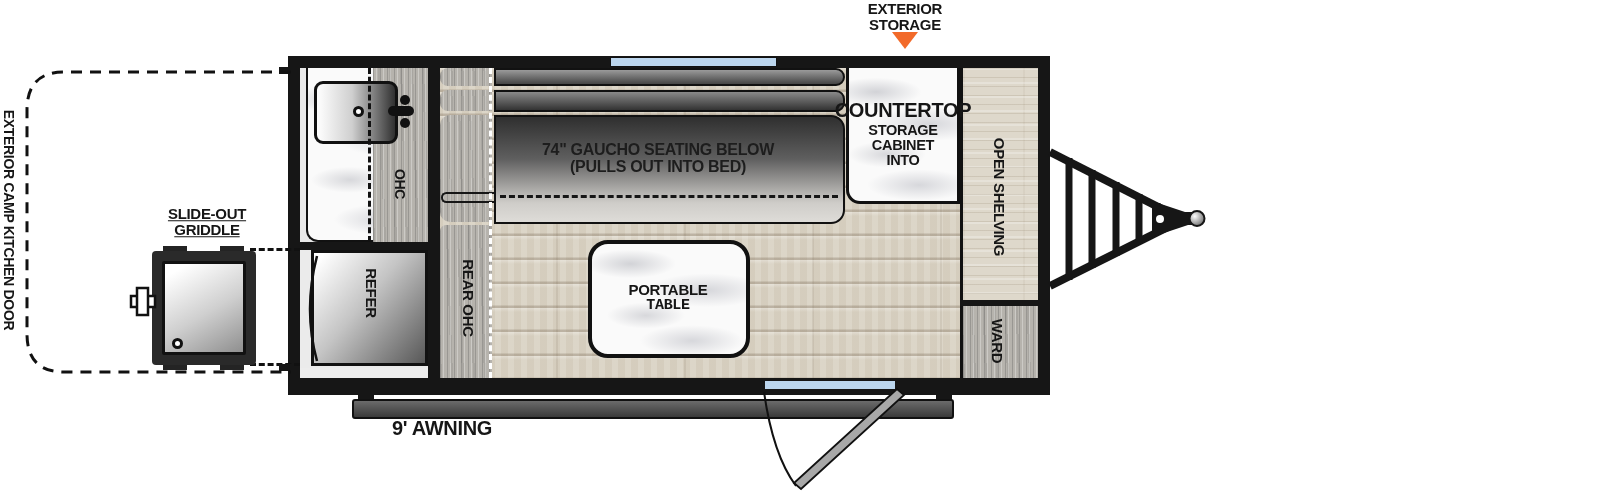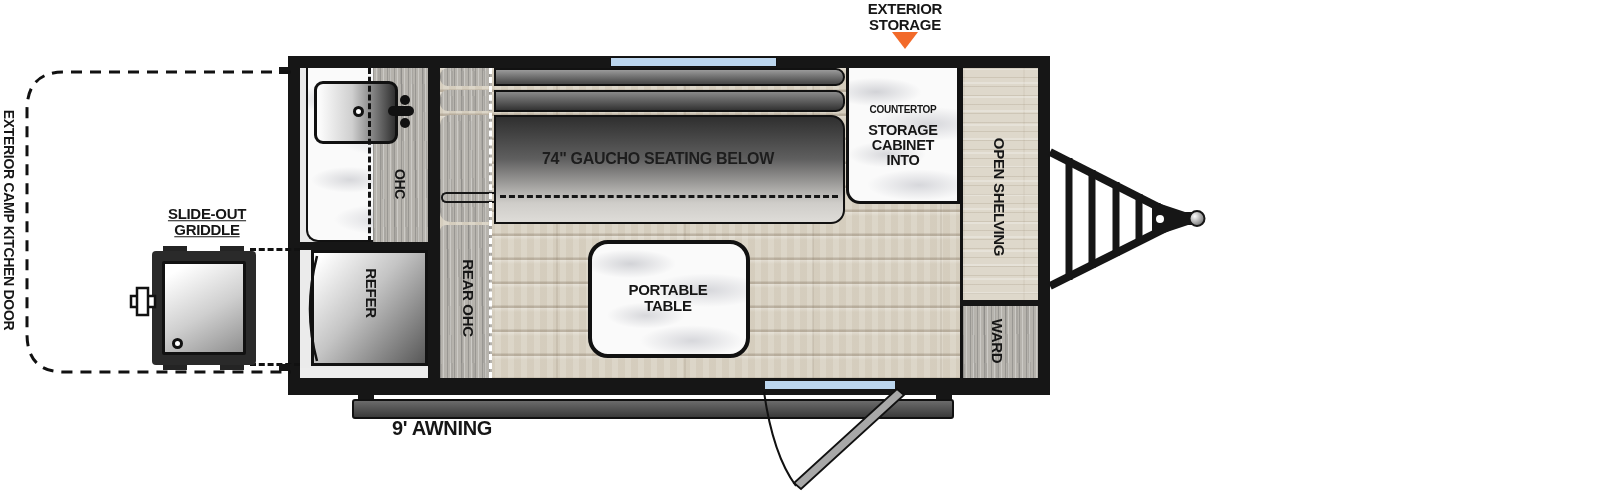--- a/index.html
+++ b/index.html
@@ -83,41 +83,42 @@
 
   <div class="abs" style="left:494px;top:68px;width:351px;height:18px;z-index:4;border:2px solid #111;border-radius:0 9px 9px 0;box-sizing:border-box;
        background:linear-gradient(180deg,#9a9a9a,#454545);"></div>
   <div class="abs" style="left:494px;top:90px;width:351px;height:22px;z-index:4;border:2px solid #111;border-radius:0 9px 9px 0;box-sizing:border-box;
        background:linear-gradient(180deg,#8a8a8a,#333333);"></div>
   <div class="abs" style="left:494px;top:115px;width:351px;height:109px;z-index:4;border:2.5px solid #111;border-radius:0 14px 14px 0;box-sizing:border-box;
        background:linear-gradient(180deg,#2f2f2f 0%,#5f5f5f 40%,#cfcdc9 82%,#dedcd8 100%);"></div>
   <div class="abs" style="left:500px;top:195px;width:338px;height:0;border-top:3px dashed #161616;z-index:5;"></div>
   <div class="lbl ctr" style="left:658px;top:159px;font-size:16px;color:#1d1d1d;">
     <span style="display:block;">74" GAUCHO SEATING BELOW</span>
+    <span style="display:block;">(PULLS OUT INTO BED)</span>
   </div>
 
   <div class="abs" style="left:610px;top:57px;width:167px;height:10px;background:#bcd6ee;border:1.5px solid #111;box-sizing:border-box;z-index:2;"></div>
 
   <div class="abs marble" style="left:846px;top:68px;width:114px;height:136px;z-index:4;border:3px solid #111;border-top:0;
        border-radius:0 0 0 14px;box-sizing:border-box;"></div>
-  <div class="lbl ctr" style="left:903px;top:110px;font-size:10px;">COUNTERTOP</div>
+  <div class="lbl ctr" style="left:903px;top:110px;font-size:20px;">COUNTERTOP</div>
   <div class="lbl ctr" style="left:903px;top:146px;font-size:14.5px;">
     <span style="display:block;">STORAGE</span>
     <span style="display:block;">CABINET</span>
     <span style="display:block;">INTO</span>
   </div>
 
   <div class="abs litewood" style="left:960px;top:68px;width:78px;height:234px;z-index:3;border-left:3px solid #111;box-sizing:border-box;"></div>
   <div class="abs wall" style="left:960px;top:300px;width:78px;height:6px;z-index:4;"></div>
   <div class="abs graywood" style="left:960px;top:306px;width:78px;height:72px;z-index:3;border-left:3px solid #111;box-sizing:border-box;"></div>
 
   <div class="abs marble" style="left:588px;top:240px;width:162px;height:118px;z-index:4;border:4px solid #111;border-radius:20px;box-sizing:border-box;"></div>
   <div class="lbl ctr" style="left:668px;top:298px;font-size:15px;">
     <span style="display:block;">PORTABLE</span>
-    <span style="display:block;">TABLE</span>
+    <span style="display:block;font-family:Liberation Mono, monospace;">TABLE</span>
   </div>
 
   <div class="abs" style="left:763px;top:379px;width:134px;height:12px;background:#bcd6ee;border:2px solid #161616;box-sizing:border-box;z-index:3;"></div>
 
   <div class="abs wall" style="left:358px;top:391px;width:16px;height:10px;z-index:2;"></div>
   <div class="abs wall" style="left:936px;top:391px;width:16px;height:10px;z-index:2;"></div>
   <div class="abs" style="left:352px;top:399px;width:602px;height:20px;z-index:2;border:2.5px solid #111;border-radius:3px;box-sizing:border-box;
        background:linear-gradient(180deg,#6b6b6b,#3a3a3a);"></div>
   <div class="lbl ctr" style="left:442px;top:428px;font-size:20px;">9' AWNING</div>
 

